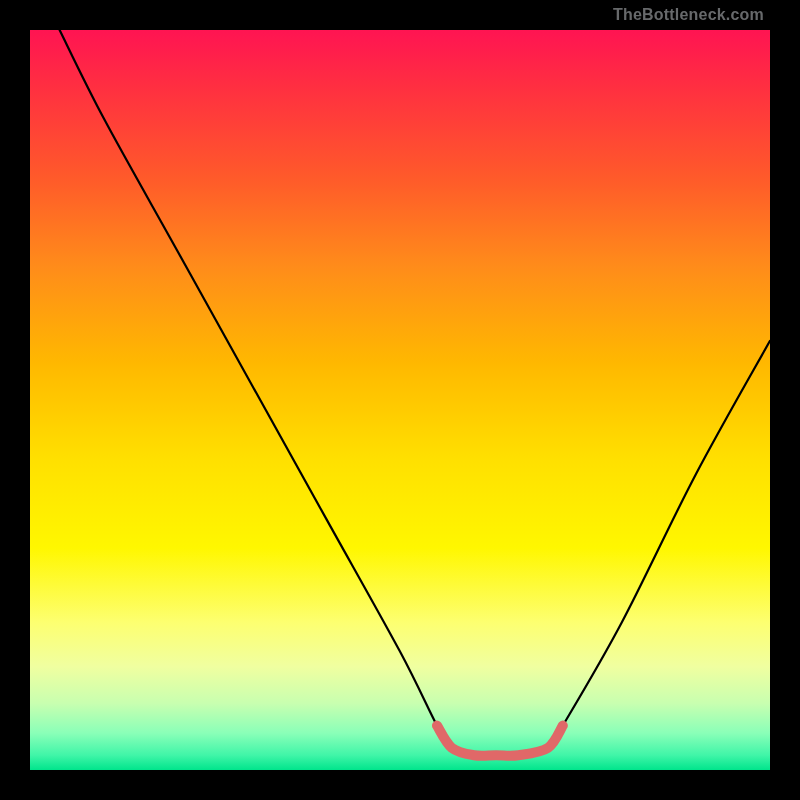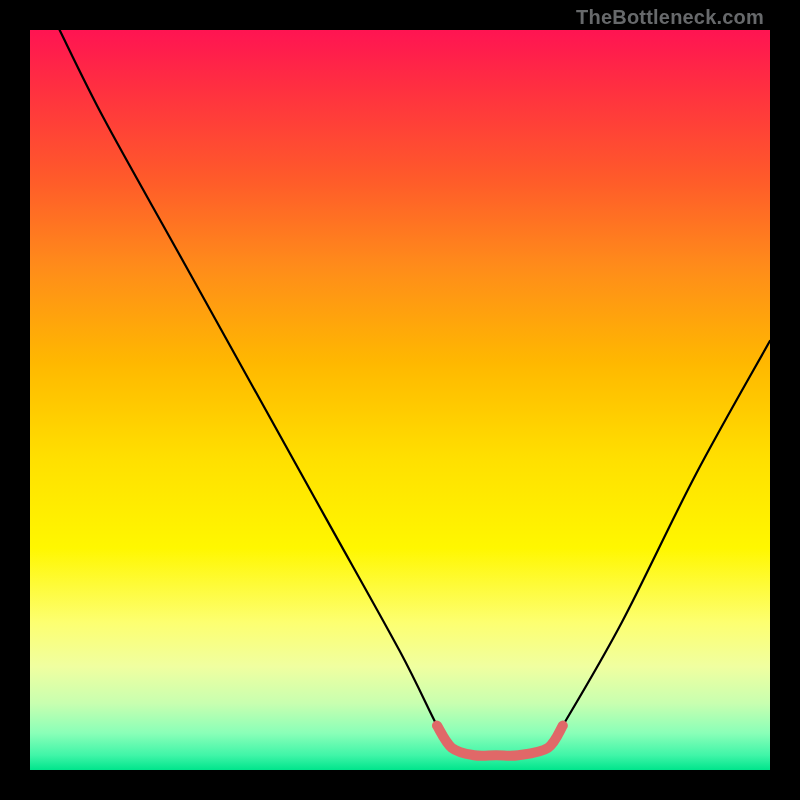--- a/index.html
+++ b/index.html
@@ -30,21 +30,21 @@
       #8affb8 95%,
       #40f5a8 98%,
       #00e58c 100%
     );
   }
   .watermark {
     position: absolute;
     top: 6px;
     right: 36px;
     font-family: Arial, Helvetica, sans-serif;
-    font-size: 20px;
+    font-size: 16px;
     font-weight: 600;
     color: #67696b;
     letter-spacing: 0.2px;
     z-index: 5;
   }
   svg.curve {
     position: absolute;
     left: 0; top: 0;
     width: 740px;
     height: 740px;

